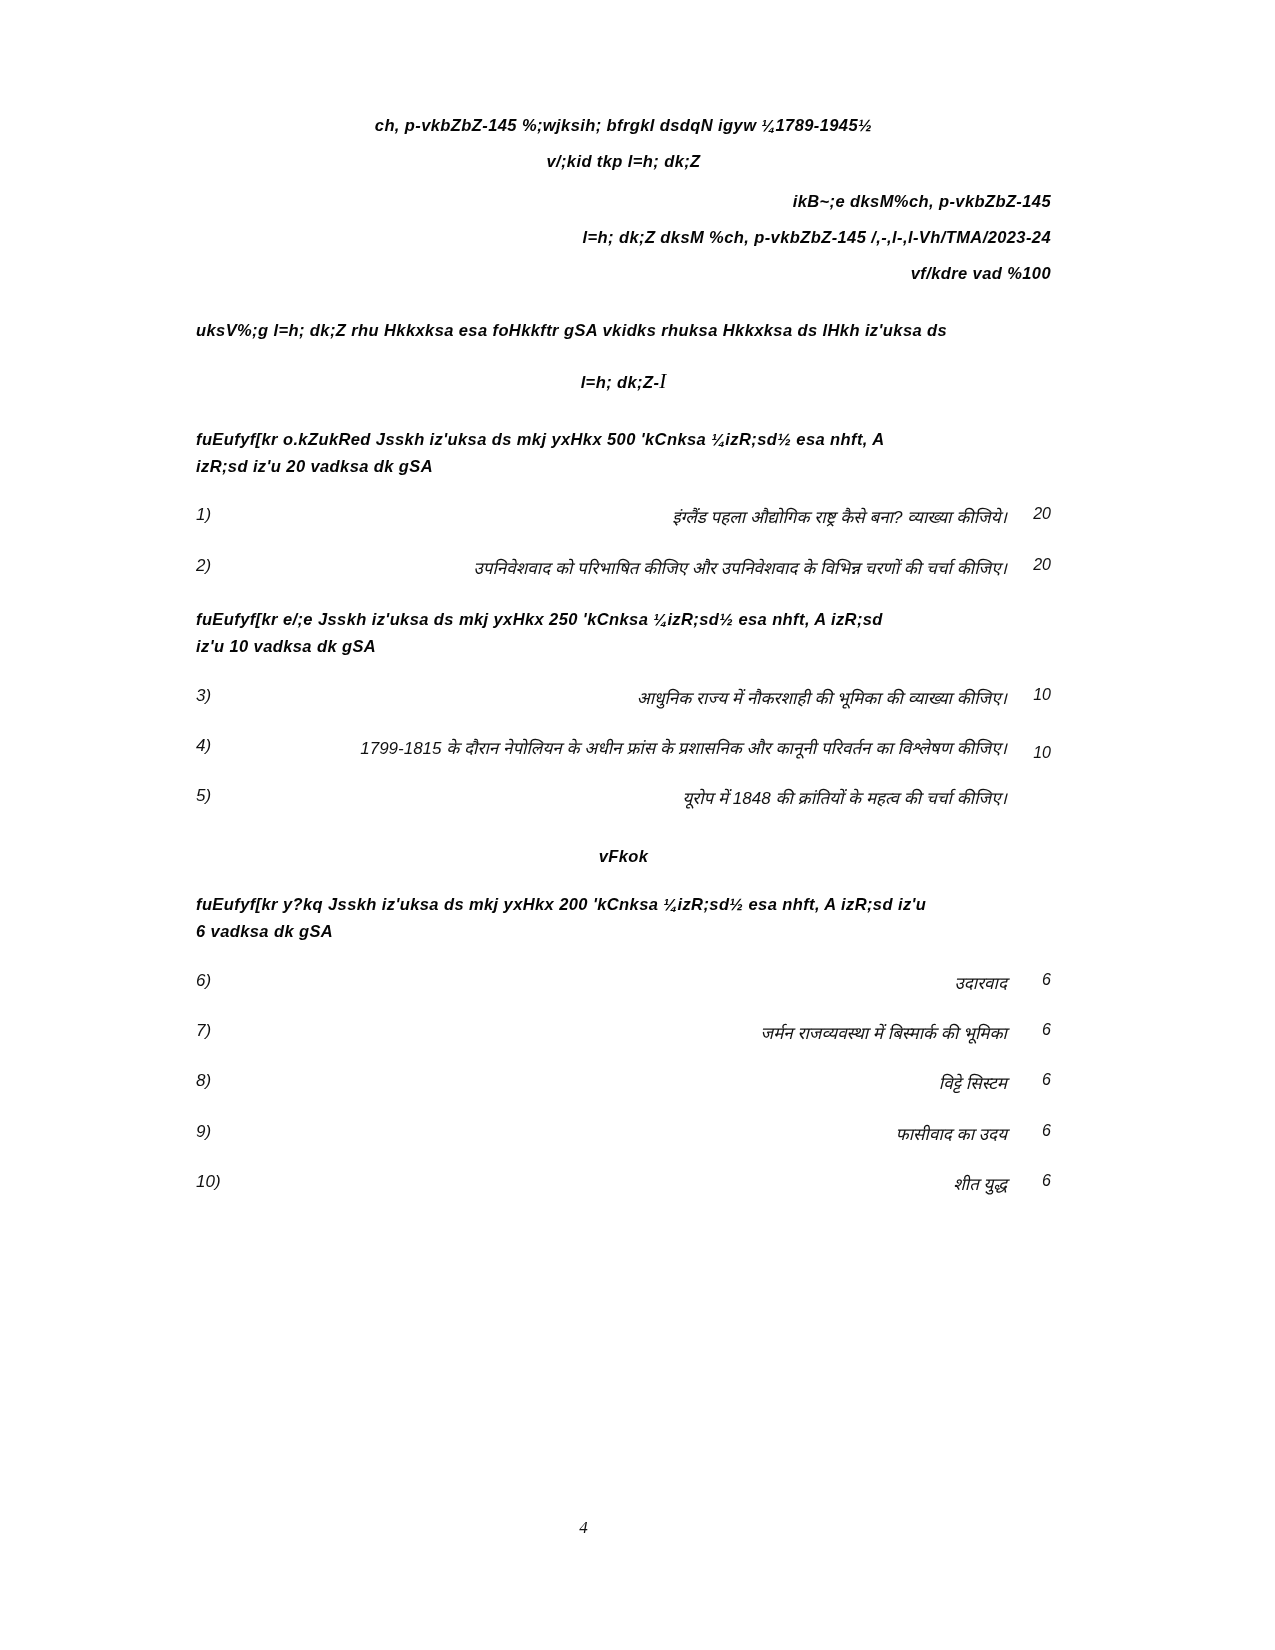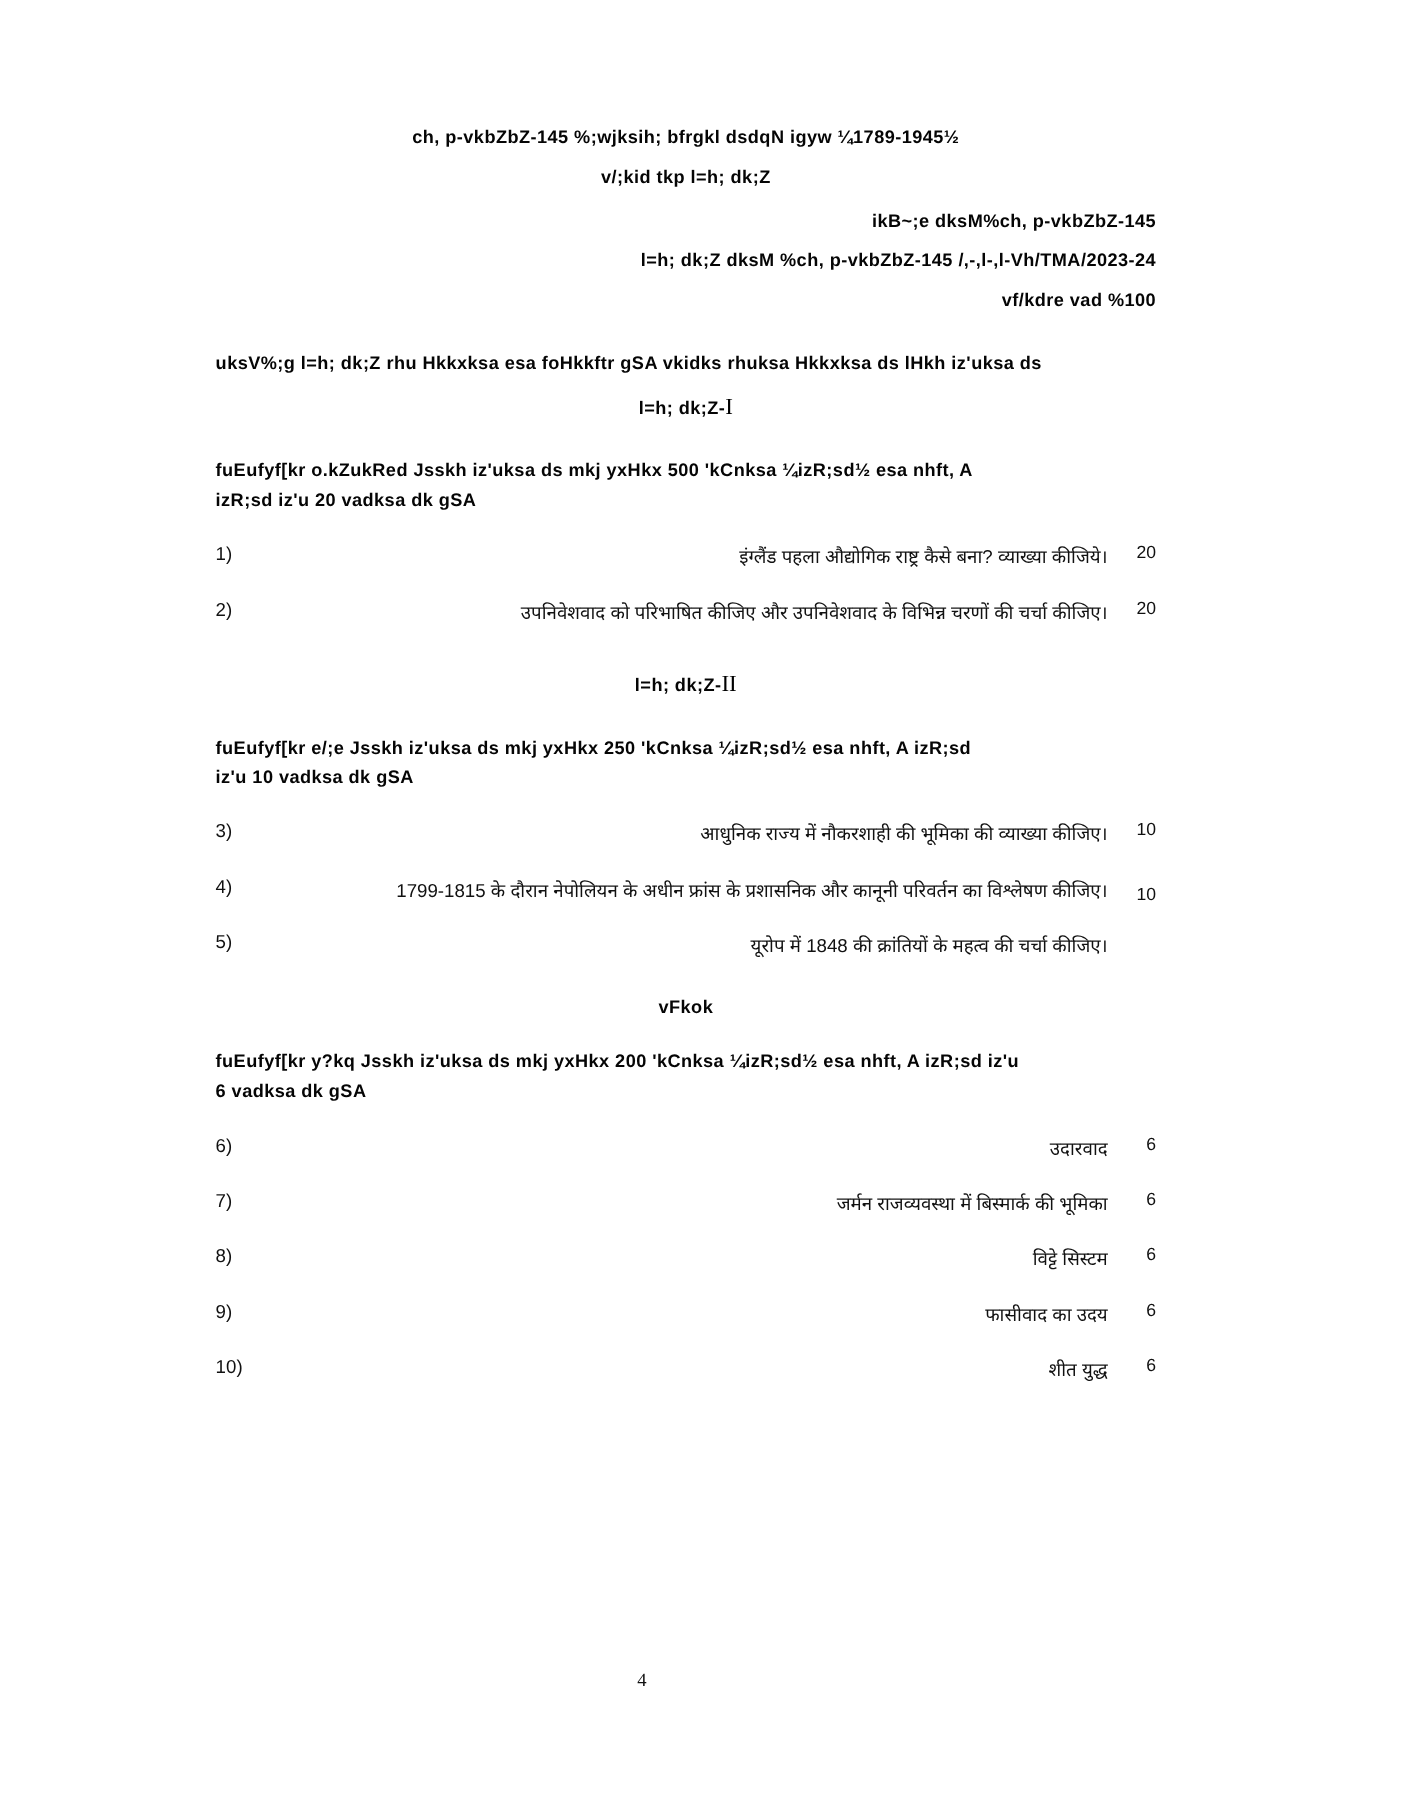--- a/index.html
+++ b/index.html
@@ -12,20 +12,21 @@
     color: #000000;
   }
   .page {
     width: 1167px;
     height: 1650px;
     position: relative;
     background: #ffffff;
     box-sizing: border-box;
     padding: 0;
     overflow: hidden;
+    font-style: italic;
   }
   .content {
     position: absolute;
     left: 196px;
     top: 112px;
     width: 855px;
   }
 
   
   .legacy {
@@ -68,21 +69,21 @@
     margin: 0 0 0 0;
   }
 
   .note {
     margin: 30px 0 0 0;
     text-align: left;
   }
 
   .section-heading {
     text-align: center;
-    margin: 14px 0 30px 0;
+    margin: 26px 0 30px 0;
   }
   .section-heading .roman {
     font-family: "Liberation Serif", serif;
     font-weight: normal;
     font-size: 21px;
     letter-spacing: 0;
   }
 
   .instr {
     margin: 0 0 26px 0;
@@ -171,23 +172,20 @@
         <td class="qmarks">20</td>
       </tr>
       <tr>
         <td class="qnum">2)</td>
         <td class="qtext deva">उपनिवेशवाद को परिभाषित कीजिए और उपनिवेशवाद के विभिन्न चरणों की चर्चा कीजिए।</td>
         <td class="qmarks inline">20</td>
       </tr>
     </tbody>
       </table>
 
-    <div class="section-heading">
-      <span class="legacy" style="display:inline;">l=h; dk;Z-</span><span class="roman">II</span>
-    </div>
 
     <div class="instr">
       <div class="legacy">fuEufyf[kr e/;e Jsskh iz'uksa ds mkj yxHkx 250 'kCnksa ¼izR;sd½ esa nhft, A izR;sd</div>
       <div class="legacy">iz'u 10 vadksa dk gSA</div>
     </div>
 
     <table class="qlist">
       <tbody>
           <tr>
         <td class="qnum">3)</td>

